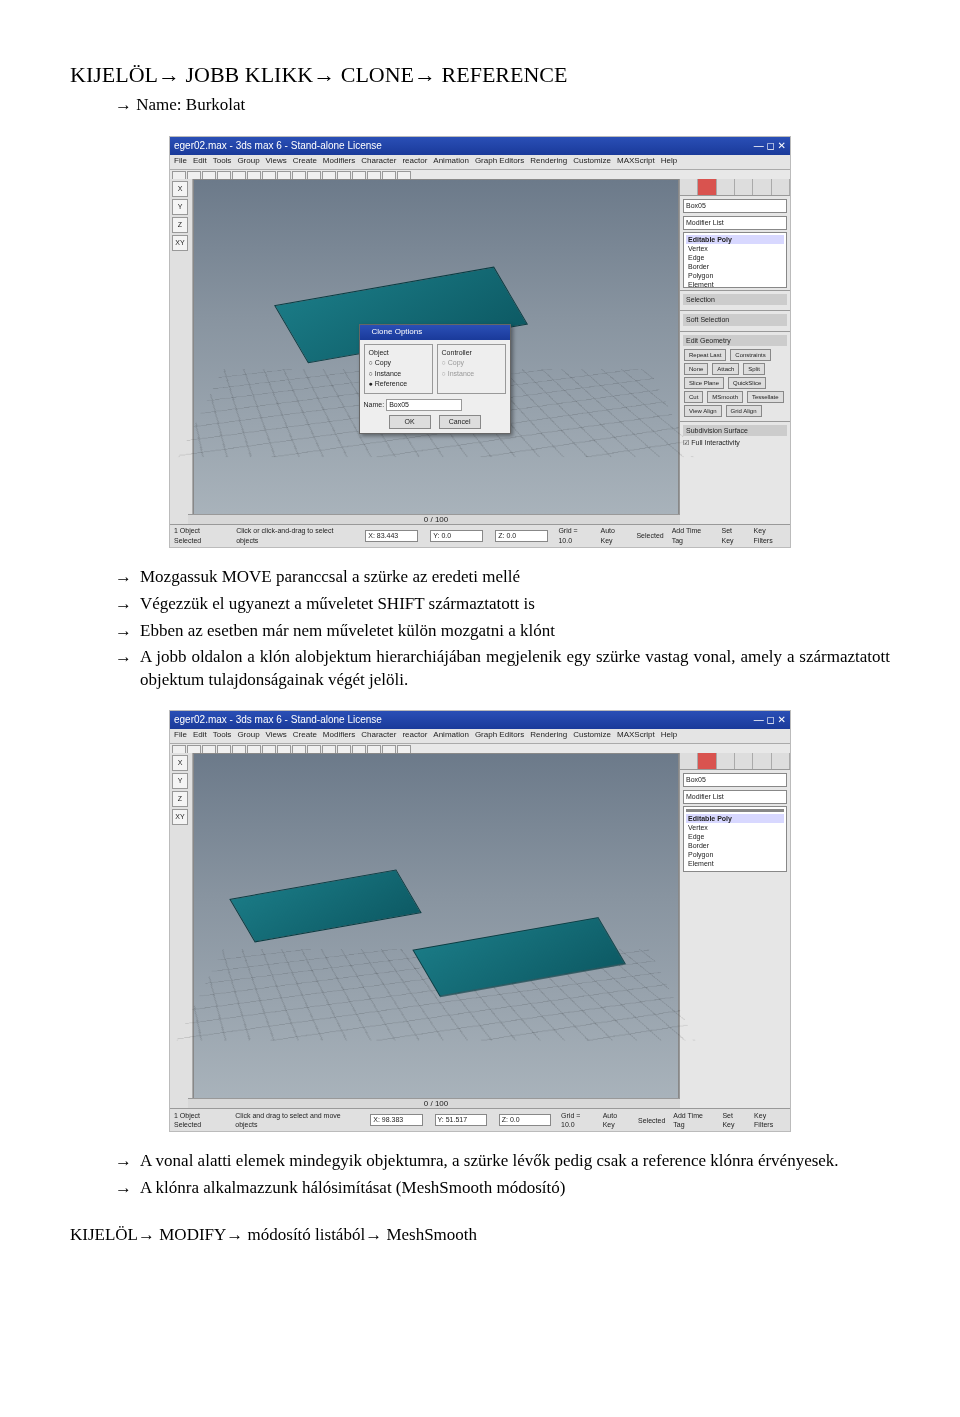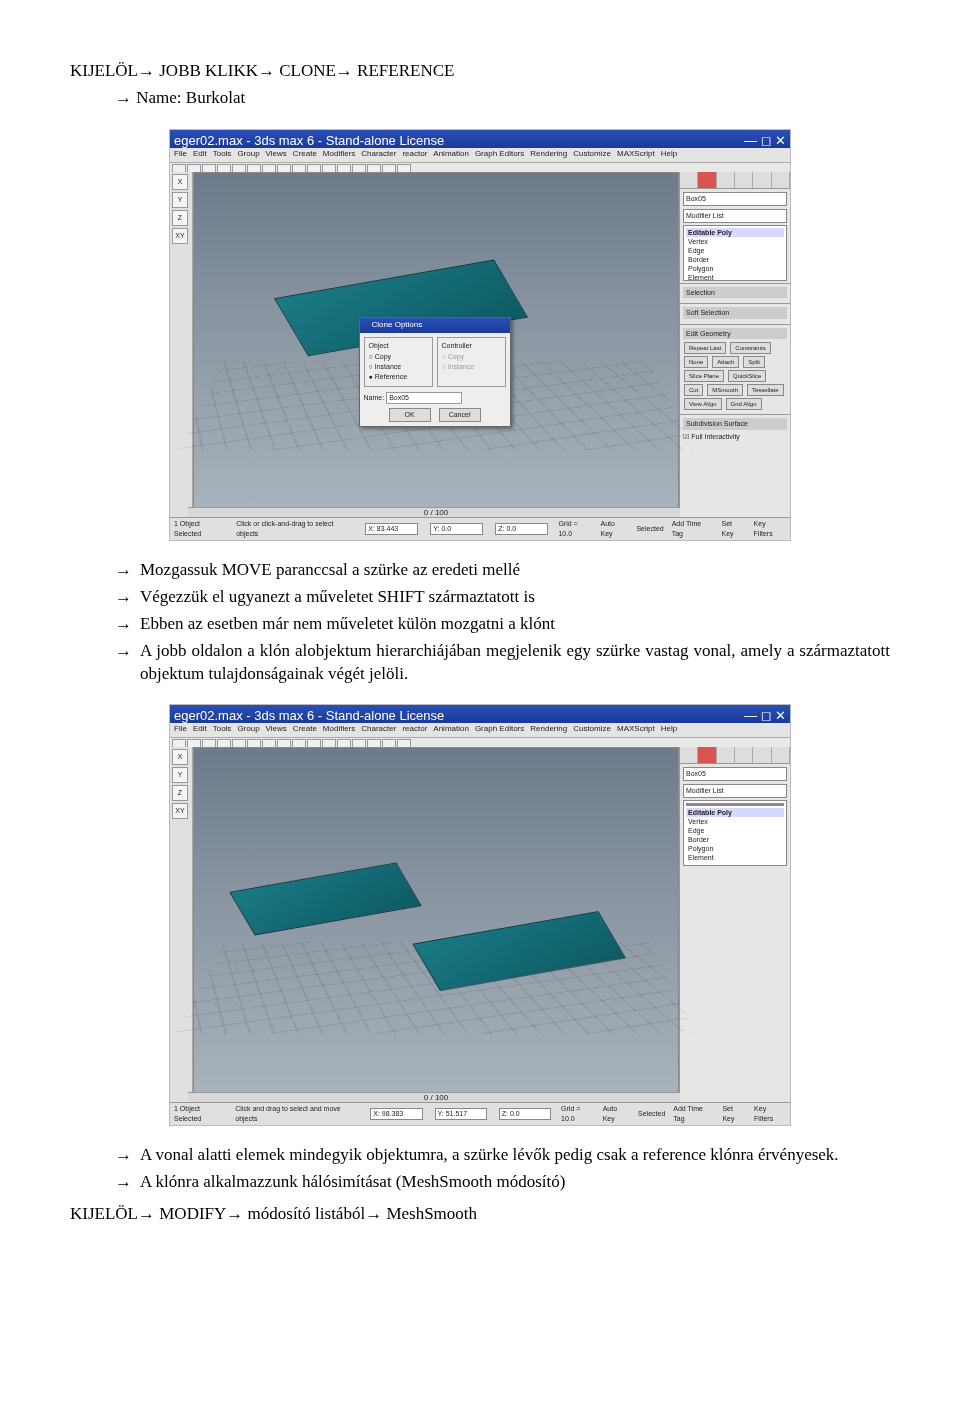--- a/index.html
+++ b/index.html
@@ -7,21 +7,21 @@
     padding: 60px 70px;
     font-family: Garamond, Georgia, 'Times New Roman', serif;
     font-size: 17px;
     line-height: 1.35;
     color: #000;
     background: #fff;
     width: 960px;
     box-sizing: border-box;
   }
   .heading {
-    font-size: 17px;
+    font-size: 22px;
     margin-bottom: 4px;
   }
   .indent-1 {
     margin-left: 45px;
     margin-bottom: 19px;
   }
   .indent-block {
     margin-left: 45px;
   }
   .justify {
@@ -49,21 +49,21 @@
     font-family: Tahoma, Arial, sans-serif;
     font-size: 8px;
     color: #222;
     overflow: hidden;
   }
   .max-titlebar {
     height: 14px;
     background: linear-gradient(#2a4fb6,#1a3a9a);
     color: #fff;
     padding: 2px 4px;
-    font-size: 13px;
+    font-size: 10px;
     display: flex;
     justify-content: space-between;
   }
   .max-menubar {
     height: 12px;
     background: #e4e4e4;
     display: flex;
     gap: 6px;
     padding: 1px 4px;
     font-size: 8px;
@@ -282,21 +282,21 @@
     text-align: center;
   }
   .para-bullet {
     display: flex;
     margin-bottom: 4px;
   }
   .para-bullet .arrow { margin-right: 8px; flex-shrink:0; }
   .para-bullet .txt { flex: 1; }
   .bottom-heading {
     font-size: 17px;
-    margin-top: 10px;
+    margin-top: 24px;
   }
 </style>
 </head>
 <body>
 
 <div class="heading">KIJELÖL→ JOBB KLIKK→ CLONE→ REFERENCE</div>
 <div class="indent-1">→ Name: Burkolat</div>
 
 <div class="screenshot top">
   <div class="max-window">

